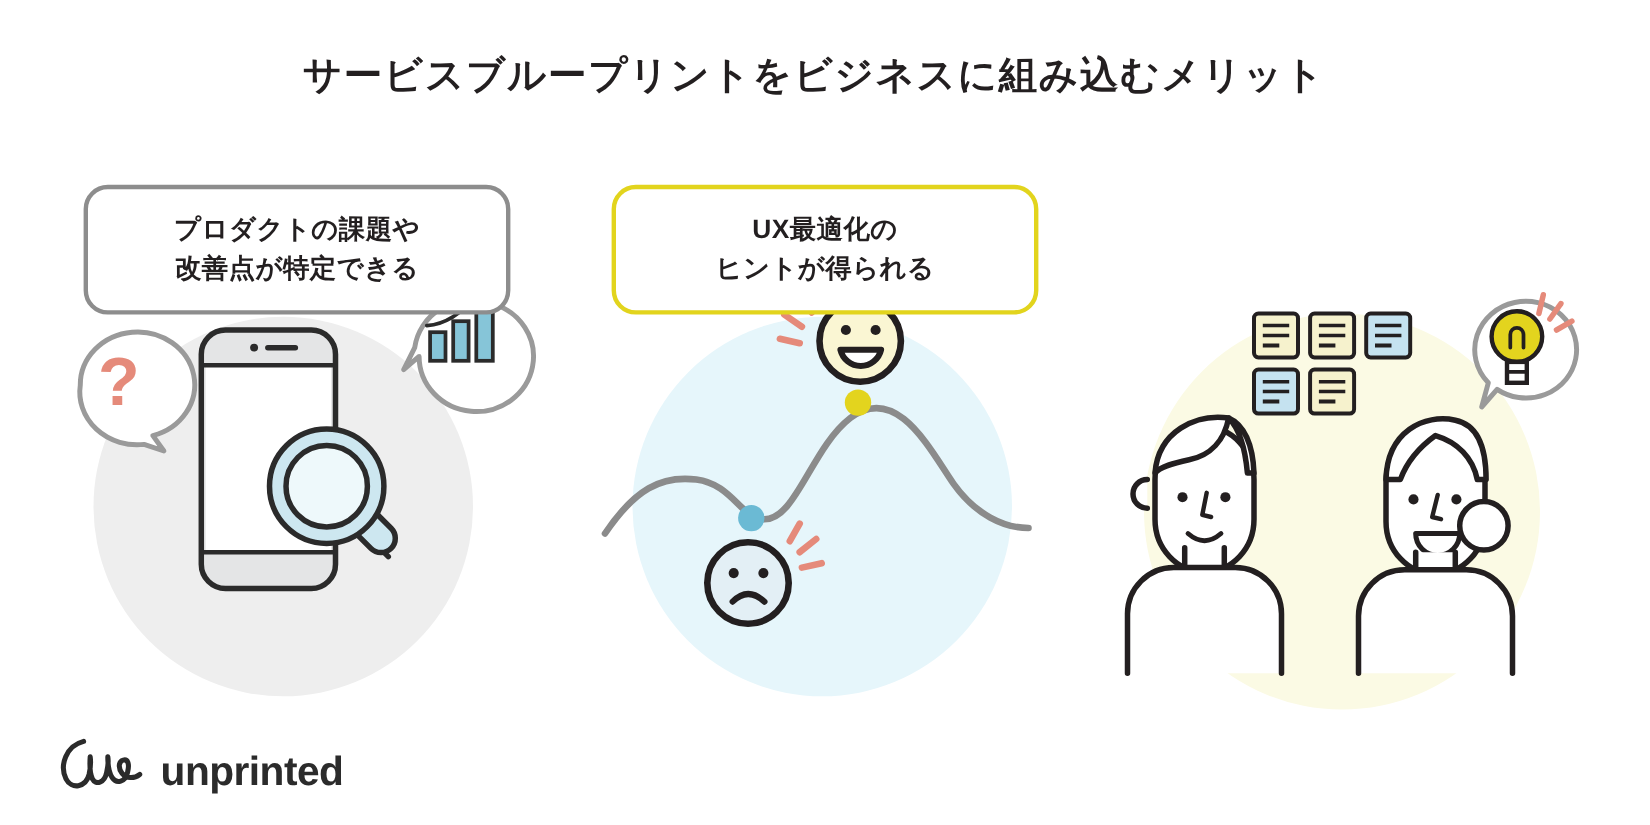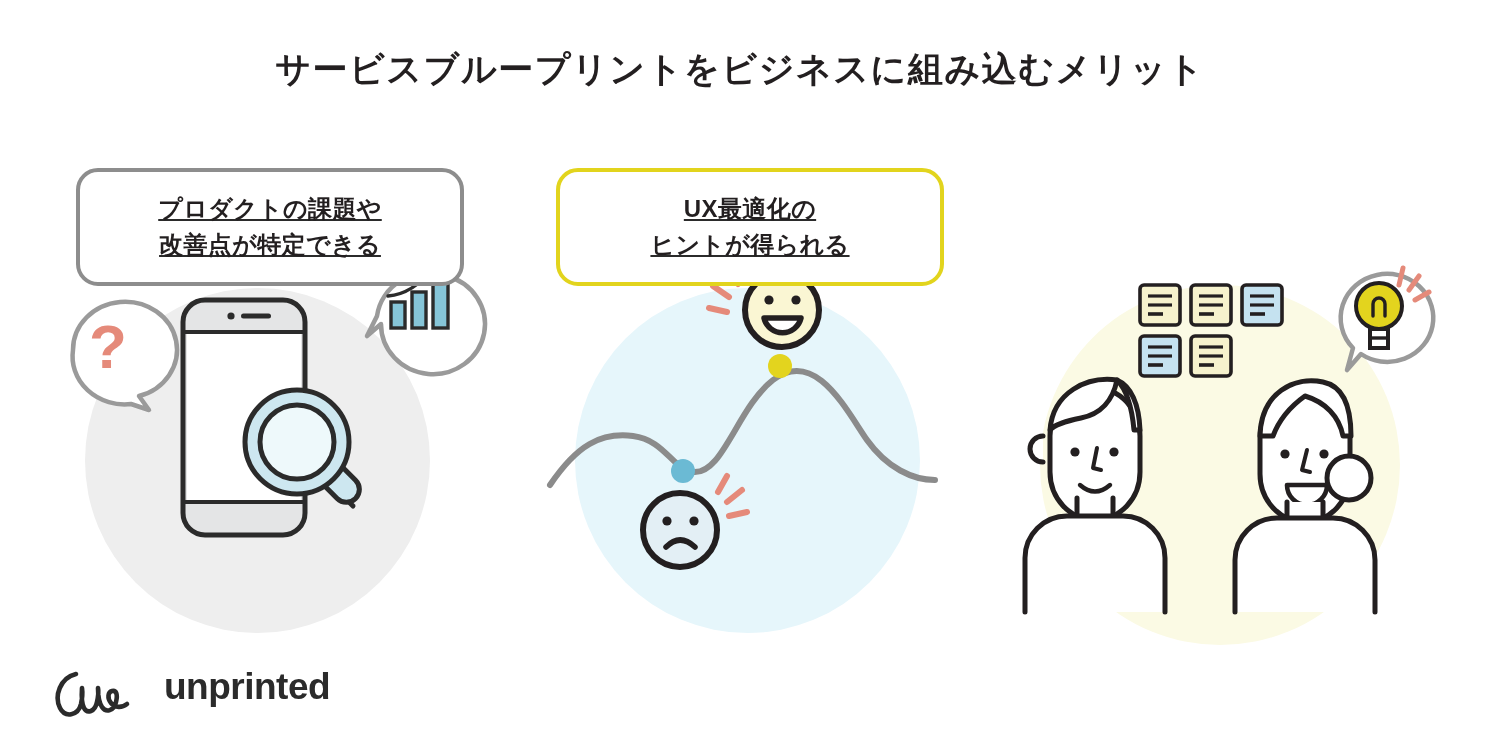--- a/index.html
+++ b/index.html
@@ -55,21 +55,20 @@
     left: 50%;
     transform: translateX(-50%);
     box-sizing: border-box;
     background: #ffffff;
     border-radius: 22px;
     border: 4px solid #8b5cf6;
     display: flex;
     align-items: center;
     justify-content: center;
     z-index: 5;
-    text-decoration: underline;
   }
   .card-1 { width: 388px; height: 118px; border-color: #8d8d8d; }
   .card-2 { width: 388px; height: 118px; border-color: #72b9cd; justify-content: center; }
   .card-3 { width: 460px; height: 118px; border-color: #e2d41d; }
 
   .card-text {
     text-align: center;
     font-size: 24px;
     font-weight: bold;
     line-height: 1.52;
@@ -99,22 +98,22 @@
     left: 0;
     top: 0;
   }
 
   
   .logo {
     position: absolute;
     left: 50px;
     top: 668px;
     display: flex;
-    align-items: flex-start;
-    gap: 32px;
+    align-items: flex-end;
+    gap: 14px;
   }
   .logo-word {
     font-size: 37px;
     font-weight: bold;
     letter-spacing: -0.5px;
     color: #2b2b2b;
     line-height: 1;
   }
 </style>
 </head>

